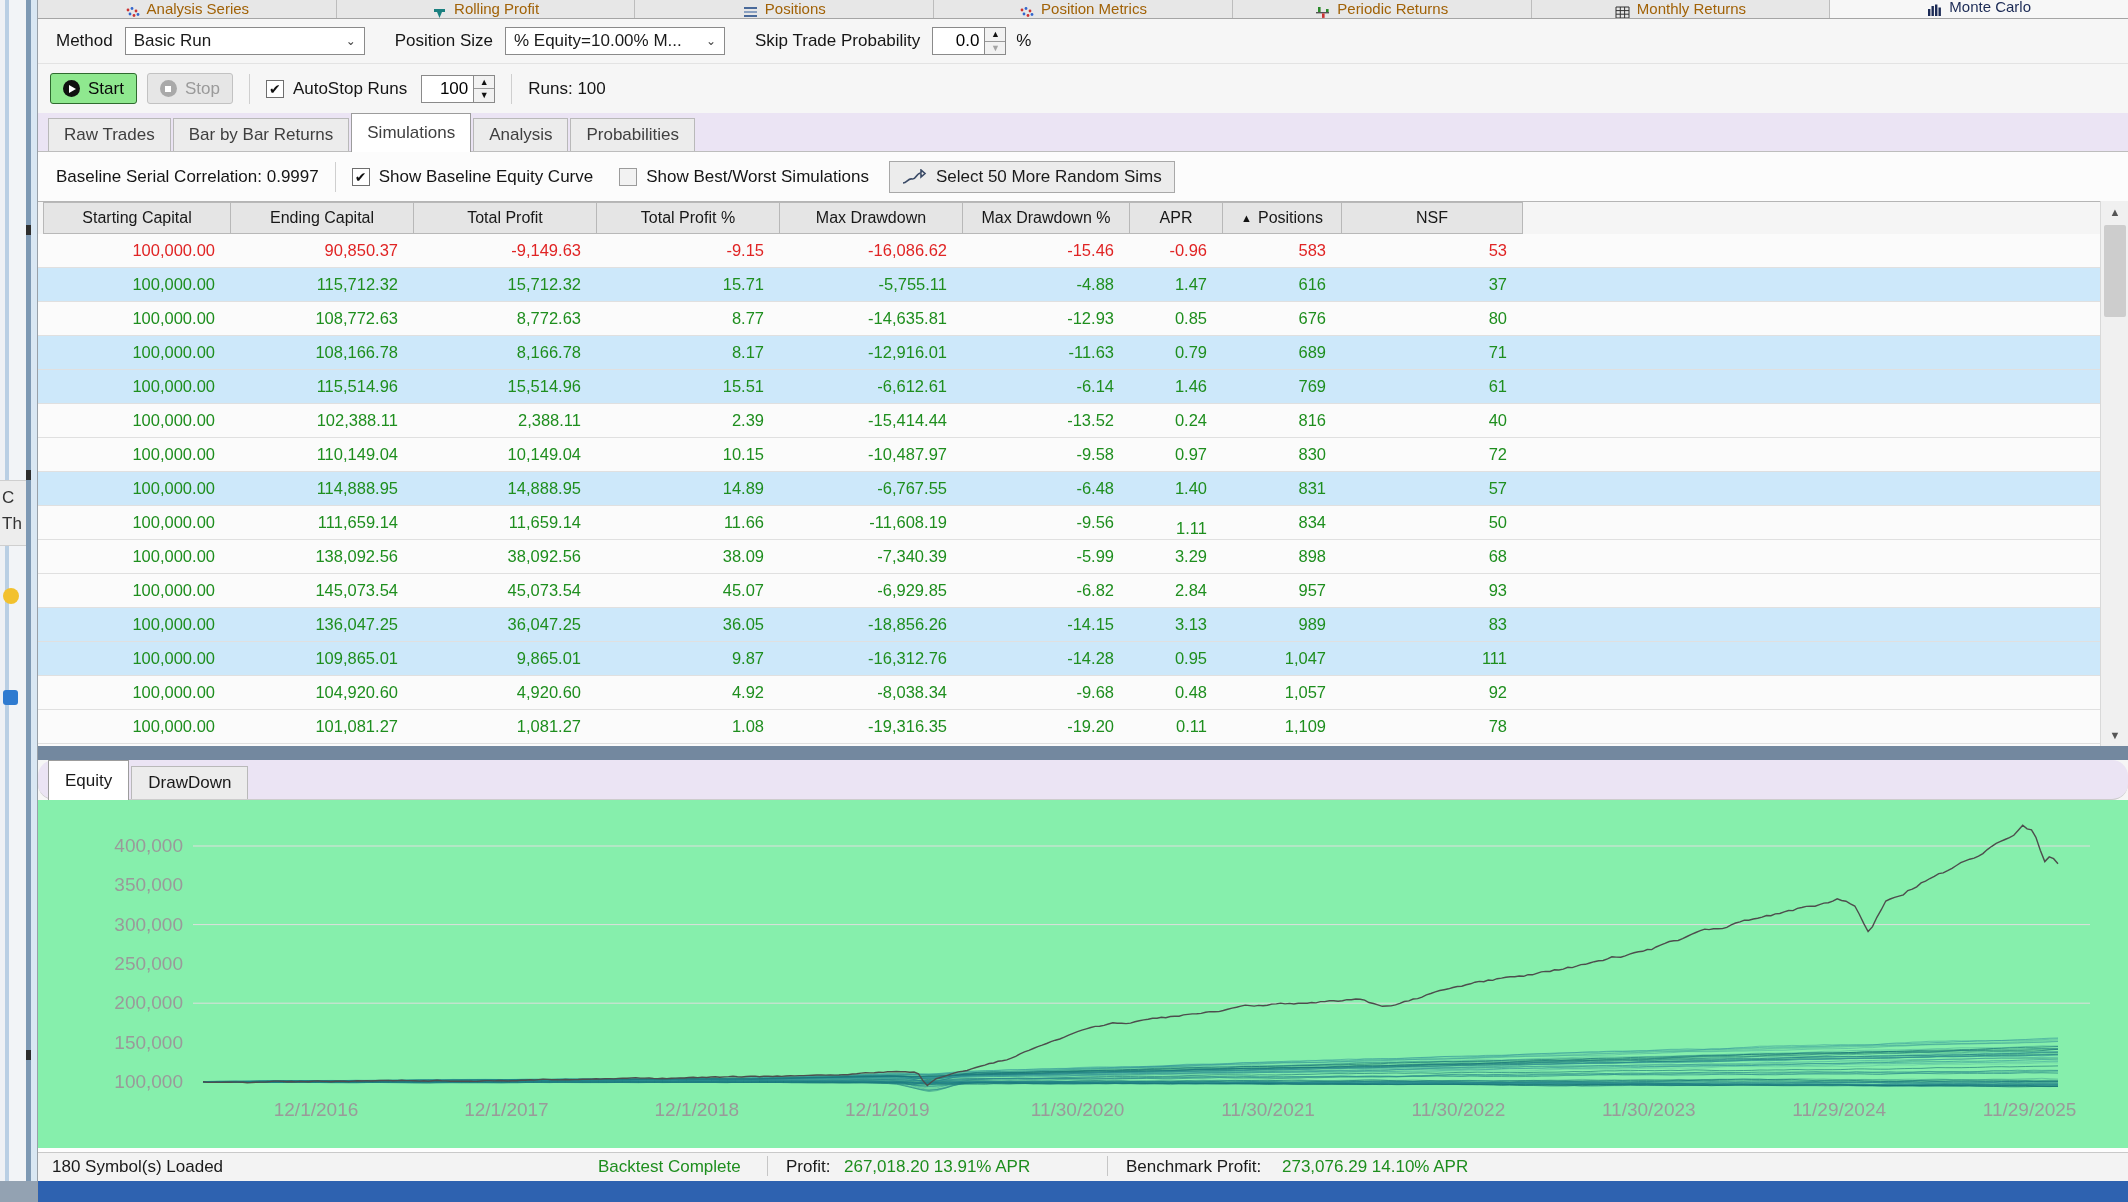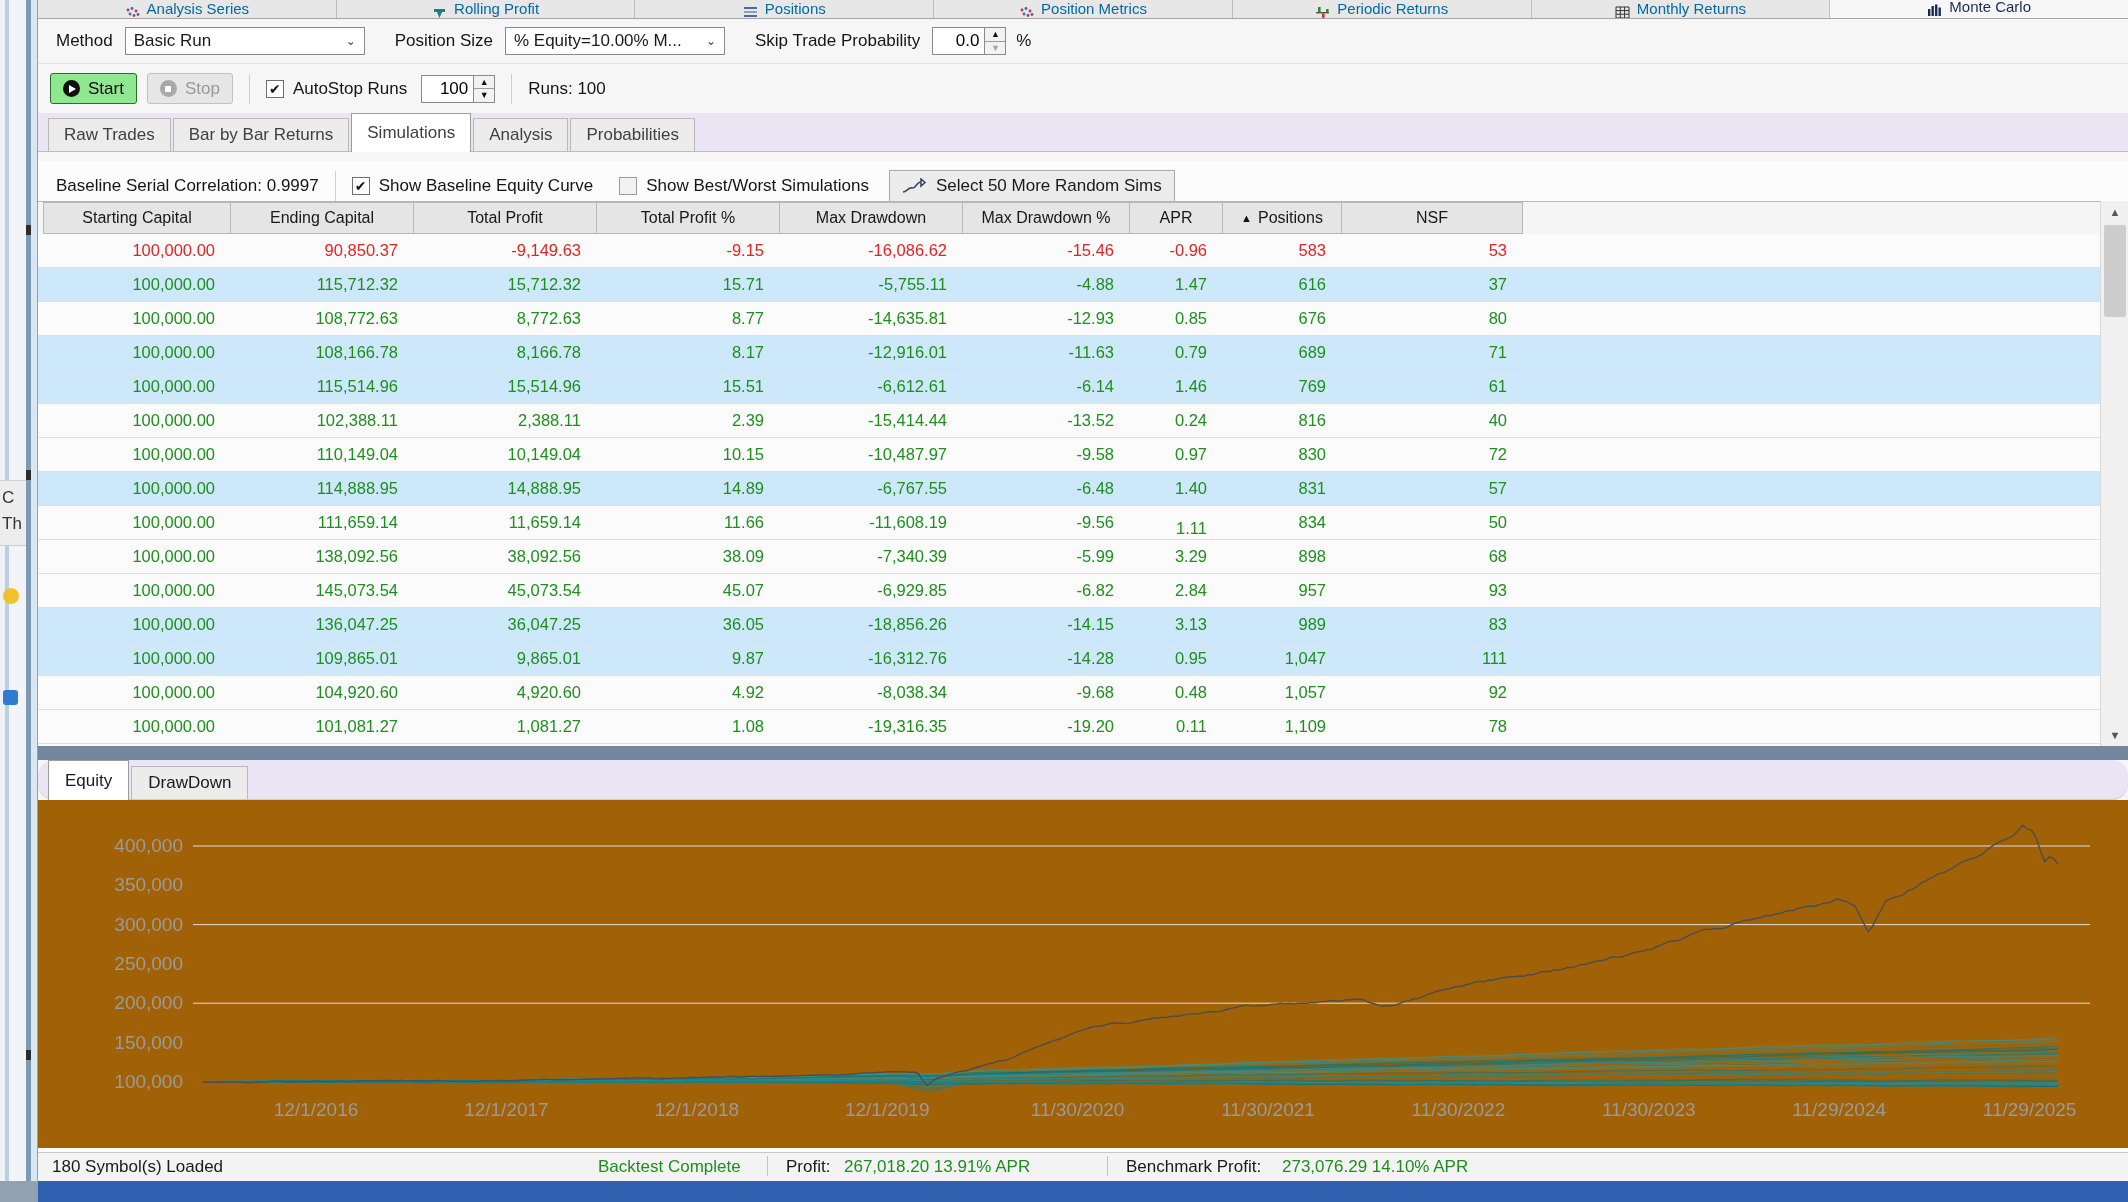--- a/index.html
+++ b/index.html
@@ -15,21 +15,21 @@
   .left-sliver .frag { position:absolute; font-size:17px; color:#333; left:2px; }
   .left-sliver .fragbox { position:absolute; left:0; width:26px; background:#ededed; border-top:1px solid #cfcfcf; border-bottom:1px solid #cfcfcf; }
   .left-sliver .tick { position:absolute; left:26px; width:5px; height:10px; background:#2d2d2d; }
   .left-sliver .dot { position:absolute; border-radius:50%; }
   .win-border { position:absolute; left:37px; top:0; width:1px; height:1202px; background:#98a0a8; z-index:40; }
 
   
   .top-tabs { position:absolute; left:38px; top:0; width:2090px; height:19px;
     display:flex; background:#e7e7e7; border-bottom:1px solid #a5a5a5; overflow:hidden; }
   .top-tab { flex:1 1 0; display:flex; align-items:flex-end; justify-content:center; gap:7px;
-    background:#e7e7e7; border-right:1px solid #bdbdbd; font-size:15px; color:#0369a1; padding-bottom:1px; }
+    background:#e7e7e7; border-right:1px solid #bdbdbd; font-size:15px; color:#a16207; padding-bottom:1px; }
   .top-tab .ticon { display:inline-flex; transform:translateY(2px); }
   .top-tab.active { background:#f7f7f7; border-bottom:2px solid #f7f7f7; color:#1b2a55; border-right:none; }
 
   
   .method-row { position:absolute; left:38px; top:19px; width:2090px; height:45px;
     background:#f6f6f6; display:flex; align-items:center; border-bottom:1px solid #e3e3e3; font-size:17px; }
   .run-row { position:absolute; left:38px; top:64px; width:2090px; height:49px;
     background:#f6f6f6; display:flex; align-items:center; font-size:17px; }
   .lbl { color:#151515; }
   .combo { height:28px; background:#fff; border:1px solid #8a8a8a; display:flex; align-items:center;
@@ -56,21 +56,21 @@
   .checkbox.un { color:transparent; background:#f2f2f2; border-color:#9b9b9b; }
 
   
   .sub-tabs { position:absolute; left:38px; top:113px; width:2090px; height:39px;
     background:#ebe4f4; display:flex; align-items:flex-end; padding-left:10px; border-bottom:1px solid #bdbdbd; }
   .sub-tab { height:33px; display:flex; align-items:center; padding:0 15px; background:#ececec;
     border:1px solid #b9b9b9; border-bottom:none; font-size:17px; margin-right:2px; color:#404040; }
   .sub-tab.active { height:39px; background:#ffffff; border-color:#9c9c9c; margin-bottom:-1px; z-index:2; }
 
   
-  .options-row { position:absolute; left:38px; top:161px; width:2090px; height:49px;
+  .options-row { position:absolute; left:38px; top:152px; width:2090px; height:49px;
     background:#fcfcfc; display:flex; align-items:center; font-size:17px; }
   .opt-btn { display:flex; align-items:center; gap:8px; height:32px; padding:0 12px;
     background:#ececec; border:1px solid #a8a8a8; font-size:17px; }
 
   
   .sim-table { position:absolute; left:38px; top:201px; width:2062px; height:545px; background:#fbfbfb;
     border-top:1px solid #b5b5b5; overflow:hidden; }
   .thead { display:flex; height:32px; background:#f5f5f5; }
   .th { background:#e5e5e5; border:1px solid #b8b8b8; border-left:none; display:flex; align-items:center;
     justify-content:center; gap:6px; font-size:16px; color:#181818; }
@@ -94,21 +94,21 @@
   .splitter { position:absolute; left:38px; top:746px; width:2090px; height:14px; background:#73889f; }
 
   
   .chart-tabs { position:absolute; left:38px; top:760px; width:2090px; height:40px; background:#ebe4f4;
     display:flex; align-items:flex-end; padding-left:10px; border-bottom:1px solid #cccccc;border-radius:16px; }
   .chart-tab { height:33px; display:flex; align-items:center; padding:0 16px; background:#ececec;
     border:1px solid #b9b9b9; border-bottom:none; font-size:17px; margin-right:2px; }
   .chart-tab.active { height:40px; background:#ffffff; border-color:#9c9c9c; margin-bottom:-1px; z-index:2; }
 
   
-  .chart-panel { position:absolute; left:38px; top:800px; width:2090px; height:348px; background:#a16207; }
+  .chart-panel { position:absolute; left:38px; top:800px; width:2090px; height:348px; background:#86efac; }
   .chart-panel svg { display:block; }
 
   
   .status-gap { position:absolute; left:38px; top:1148px; width:2090px; height:5px; background:#fdfdfd; border-bottom:1px solid #c9c9c9; }
   .status-bar { position:absolute; left:38px; top:1153px; width:2090px; height:28px; background:#f3f3f3; font-size:17px; }
   .status-bar span { position:absolute; top:4px; white-space:nowrap; }
   .status-green { color:#1e8e1e; }
   .ssep { position:absolute; top:3px; width:1px; height:20px; background:#c6c6c6; }
 
   

